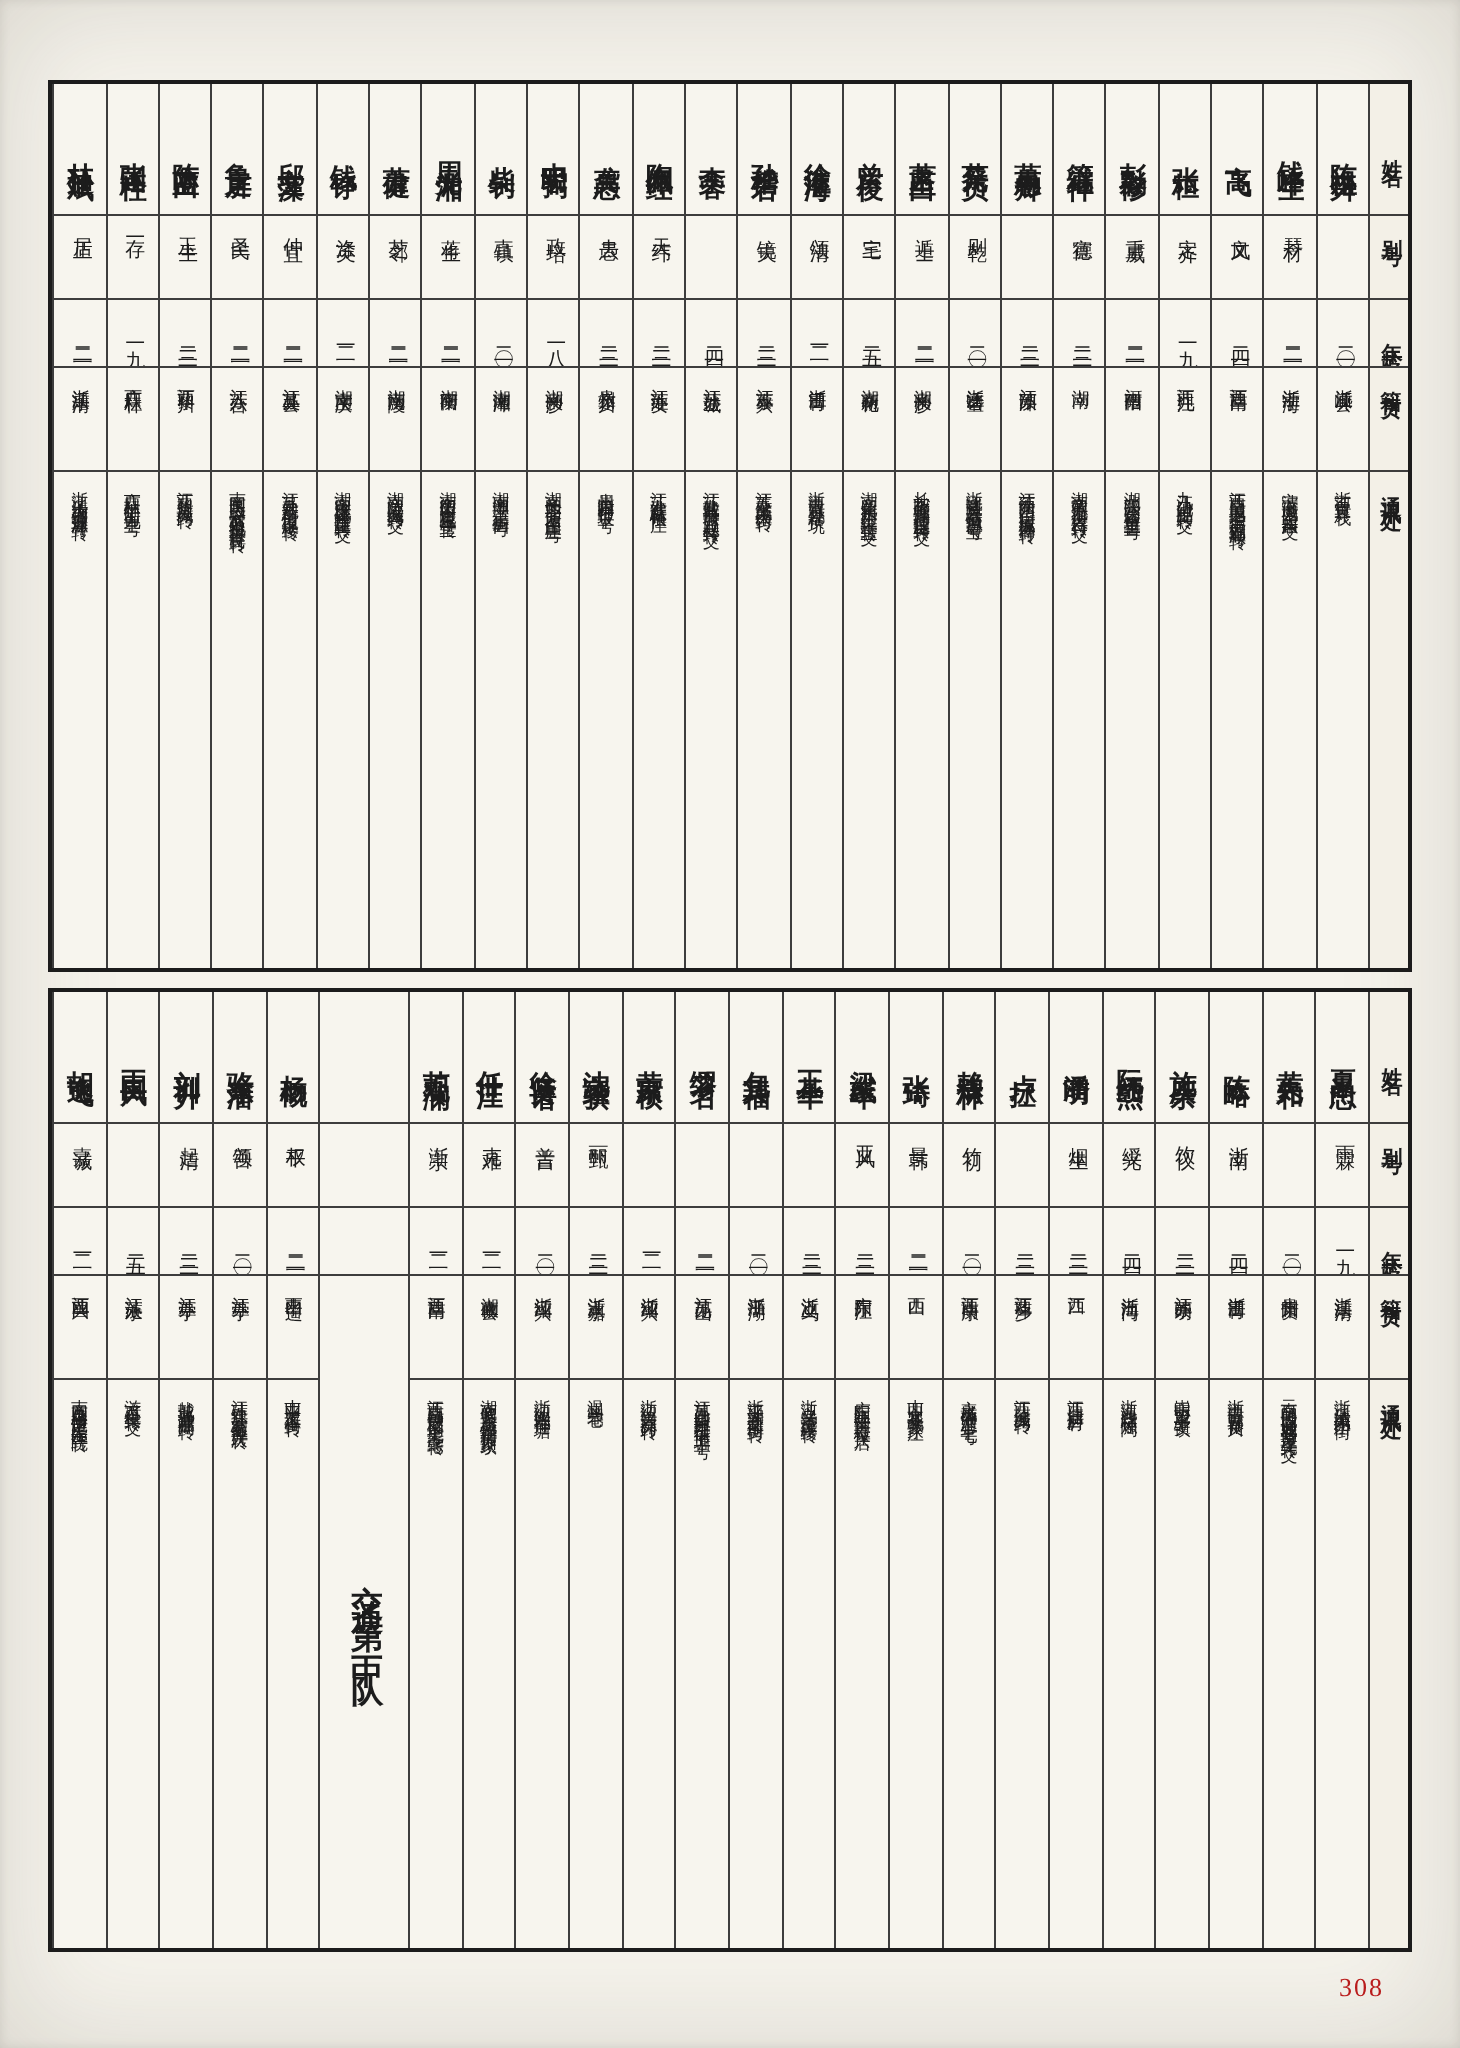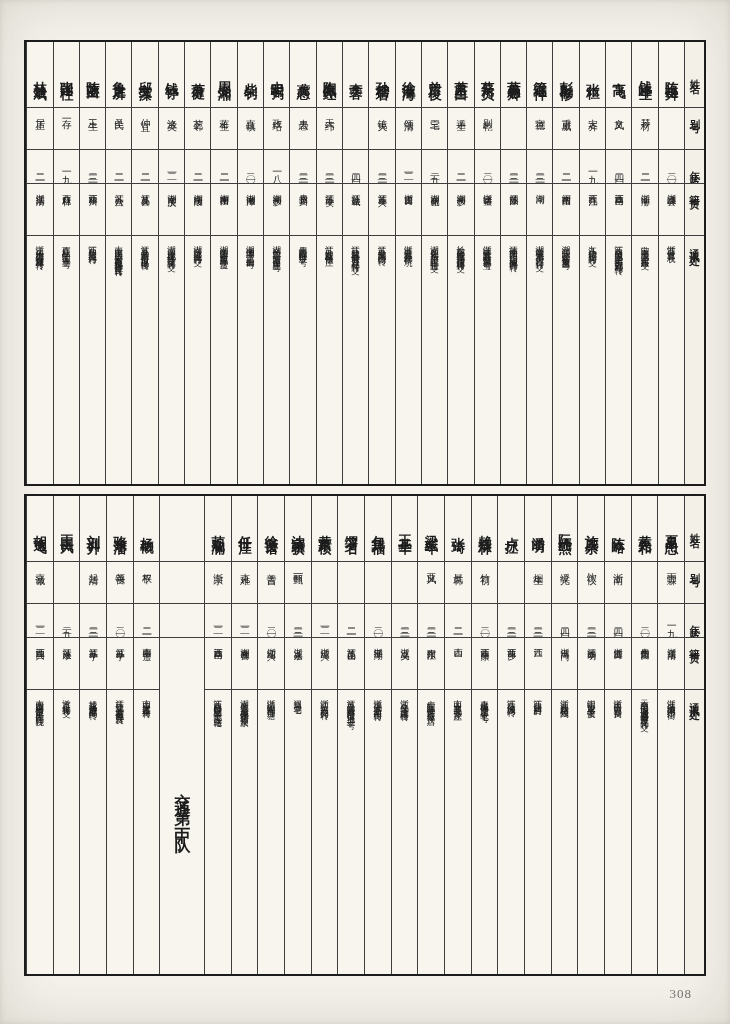--- a/index.html
+++ b/index.html
@@ -41,21 +41,21 @@
   }
   .r-name .v{font-size:13.5px;font-weight:700;letter-spacing:3px;}
   .r-alias .v{font-size:10px;letter-spacing:2px;}
   .r-age .v{font-size:10px;letter-spacing:1px;}
   .r-origin .v{font-size:9px;letter-spacing:1px;line-height:11px;}
   .r-addr .v{font-size:8.5px;letter-spacing:1.5px;line-height:11px;}
   .head .v{font-size:10.5px;font-weight:700;letter-spacing:4px;}
   .r-merge .v{font-size:16px;font-weight:700;letter-spacing:9px;}
   .page-number{
     position:absolute;right:38px;bottom:22px;
-    font-size:13px;letter-spacing:1px;color:#737373;
+    font-size:13px;letter-spacing:1px;color:#b91c1c;
     font-family:"Liberation Serif", serif;
   }
 </style>
 </head>
 <body>
 
 <div class="page">
   <div class="grid" id="table-top">
       <div class="col head-col">
         <div class="cell r-name head">

